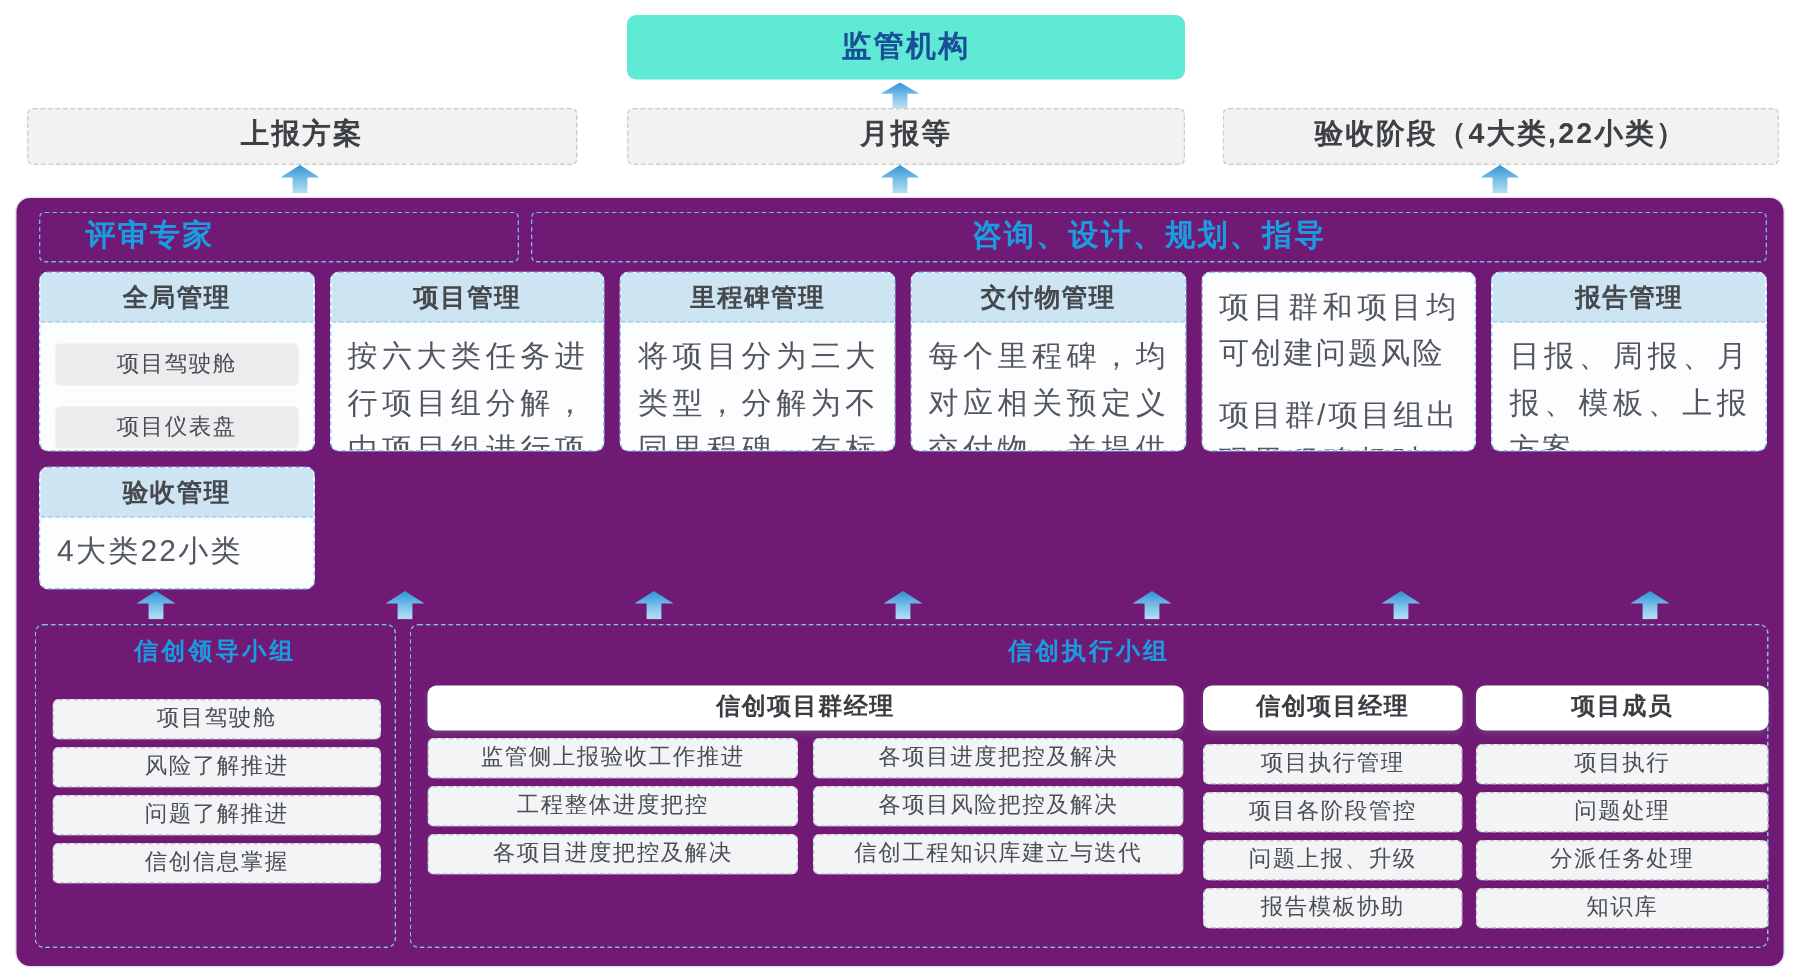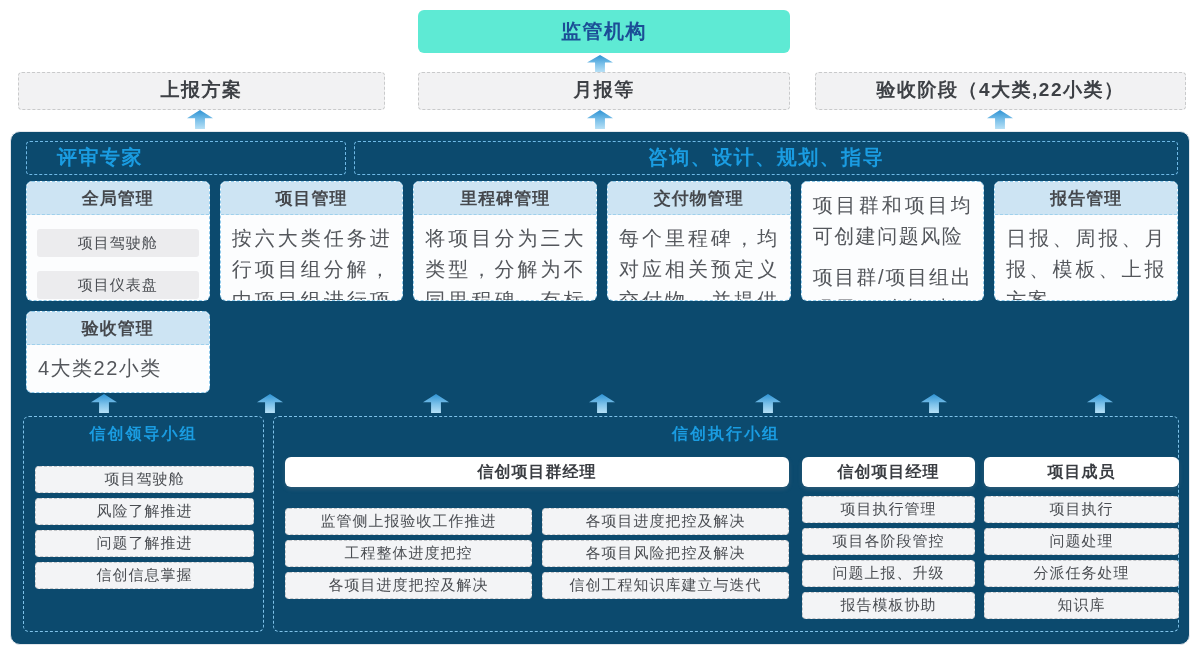--- a/index.html
+++ b/index.html
@@ -27,21 +27,21 @@
   .rbox.accept { left:815px; width:371px; }
   
   .arrow {
     position:absolute; width:26px; height:19px;
     background:linear-gradient(to bottom,#2e93d4 0%,#7ec2ea 55%,#b7e0f6 100%);
     clip-path:polygon(50% 0%,100% 44%,69% 44%,69% 100%,31% 100%,31% 44%,0% 44%);
   }
   
   .container {
     position:absolute; left:10px; top:131px; width:1180px; height:514px;
-    background:#0c4a6e; border:1px solid #e3e7ec; border-radius:10px;
+    background:#701a75; border:1px solid #e3e7ec; border-radius:10px;
   }
   .experts, .consult {
     position:absolute; top:9px; height:34px;
     border:1.5px dashed #6fb9e6; border-radius:4px;
     color:#1a9ce1; font-size:20px; font-weight:bold; letter-spacing:1.5px;
     line-height:30px;
   }
   .experts { left:15px; width:320px; padding-left:30px; }
   .consult { left:343px; width:824px; text-align:center; }
   .columns {
@@ -95,21 +95,21 @@
   .leader-inner .item { margin-top:5px; }
   .leader-inner .item:first-of-type { margin-top:9px; }
   .grp { position:absolute; top:40px; }
   .grpA { left:11px;  width:504px; }
   .grpB { left:528px; width:173px; }
   .grpC { left:710px; width:195px; }
   .grp .item { margin-top:5px; }
   .grp .role + .item { margin-top:9px; }
   .two-col { display:flex; gap:10px; margin-top:5px; }
   .two-col .tcol { flex:1; }
-  .two-col .item { margin-top:16px; }
+  .two-col .item { margin-top:0; }
   .two-col .item + .item { margin-top:5px; }
 </style>
 </head>
 <body>
 
 <div class="stage">
 
   <div class="regulator">监管机构</div>
   <div class="arrow" style="left:587px; top:55px; height:17px;"></div>
 

